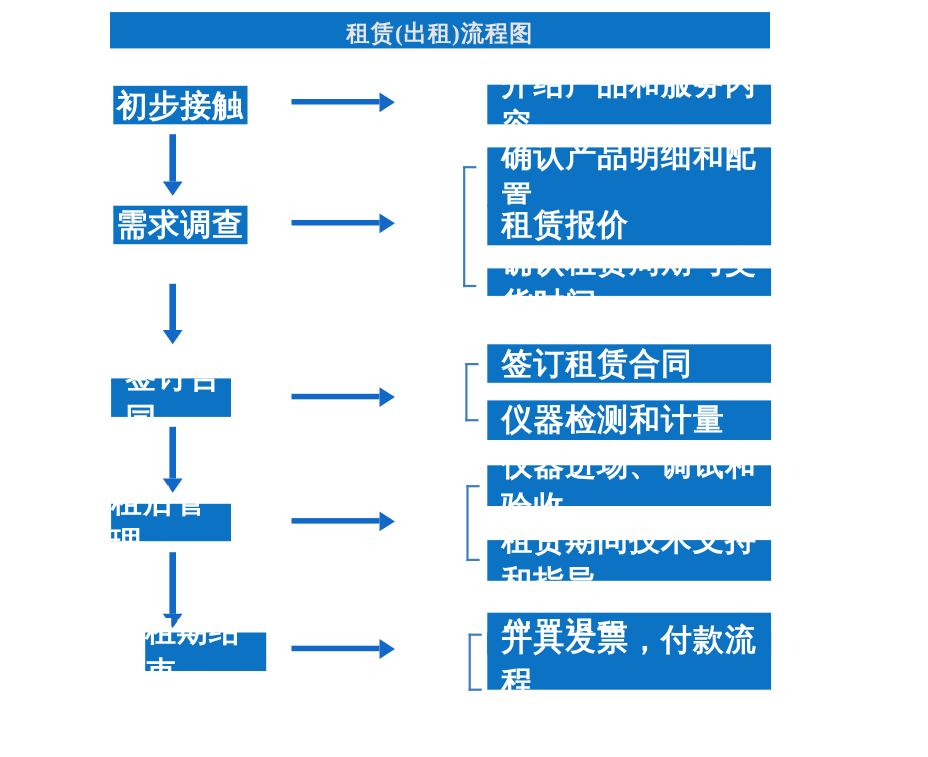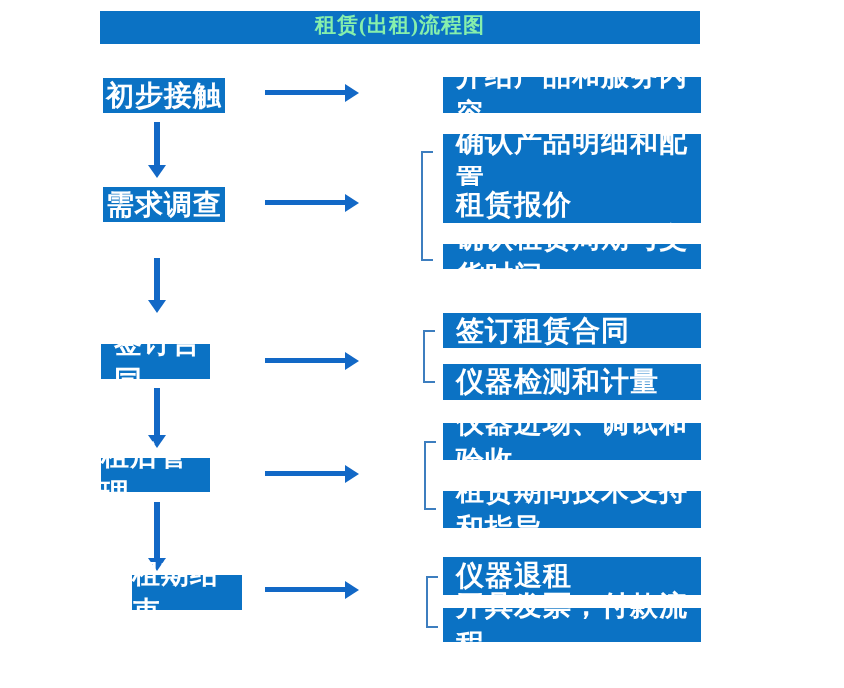--- a/index.html
+++ b/index.html
@@ -13,25 +13,25 @@
     width: 844px;
     height: 688px;
     background: #ffffff;
     overflow: hidden;
   }
   .title-bar {
     position: absolute;
     left: 100px; top: 11px;
     width: 600px; height: 33px;
     background: #0b72c4;
-    color: #86efac;
+    color: #e5e5e5;
     font-weight: bold;
     font-size: 21px;
     display: flex;
-    align-items: flex-start;
+    align-items: flex-end;
     justify-content: center;
     letter-spacing: 1px;
   }
   .box {
     position: absolute;
     background: #0b72c4;
     color: #ffffff;
     font-weight: bold;
     font-size: 28px;
     display: flex;
@@ -130,15 +130,15 @@
   <div class="bracket" style="left:424px; top:441px; height:69px;"></div>
   <div class="box item-box" style="top:423px; height:37px;">仪器进场、调试和验收</div>
   <div class="box item-box" style="top:491px; height:37px;">租赁期间技术支持和指导</div>
 
   <div class="darrow" style="top:502px; height:56px;"></div>
 
   <div class="box step-box" style="left:100px; top:575px; width:110px; height:35px;margin-left:32px;">租期结束</div>
   <div class="rarrow" style="top:587px;"></div>
   <div class="bracket" style="left:426px; top:576px; height:52px;"></div>
   <div class="box item-box" style="top:557px; height:38px;">仪器退租</div>
-  <div class="box item-box" style="top:608px; height:34px;">开具发票，付款流程</div>
+  <div class="box item-box" style="top:575px; height:52px;">开具发票，付款流程</div>
 
 </div>
 
 </body></html>

